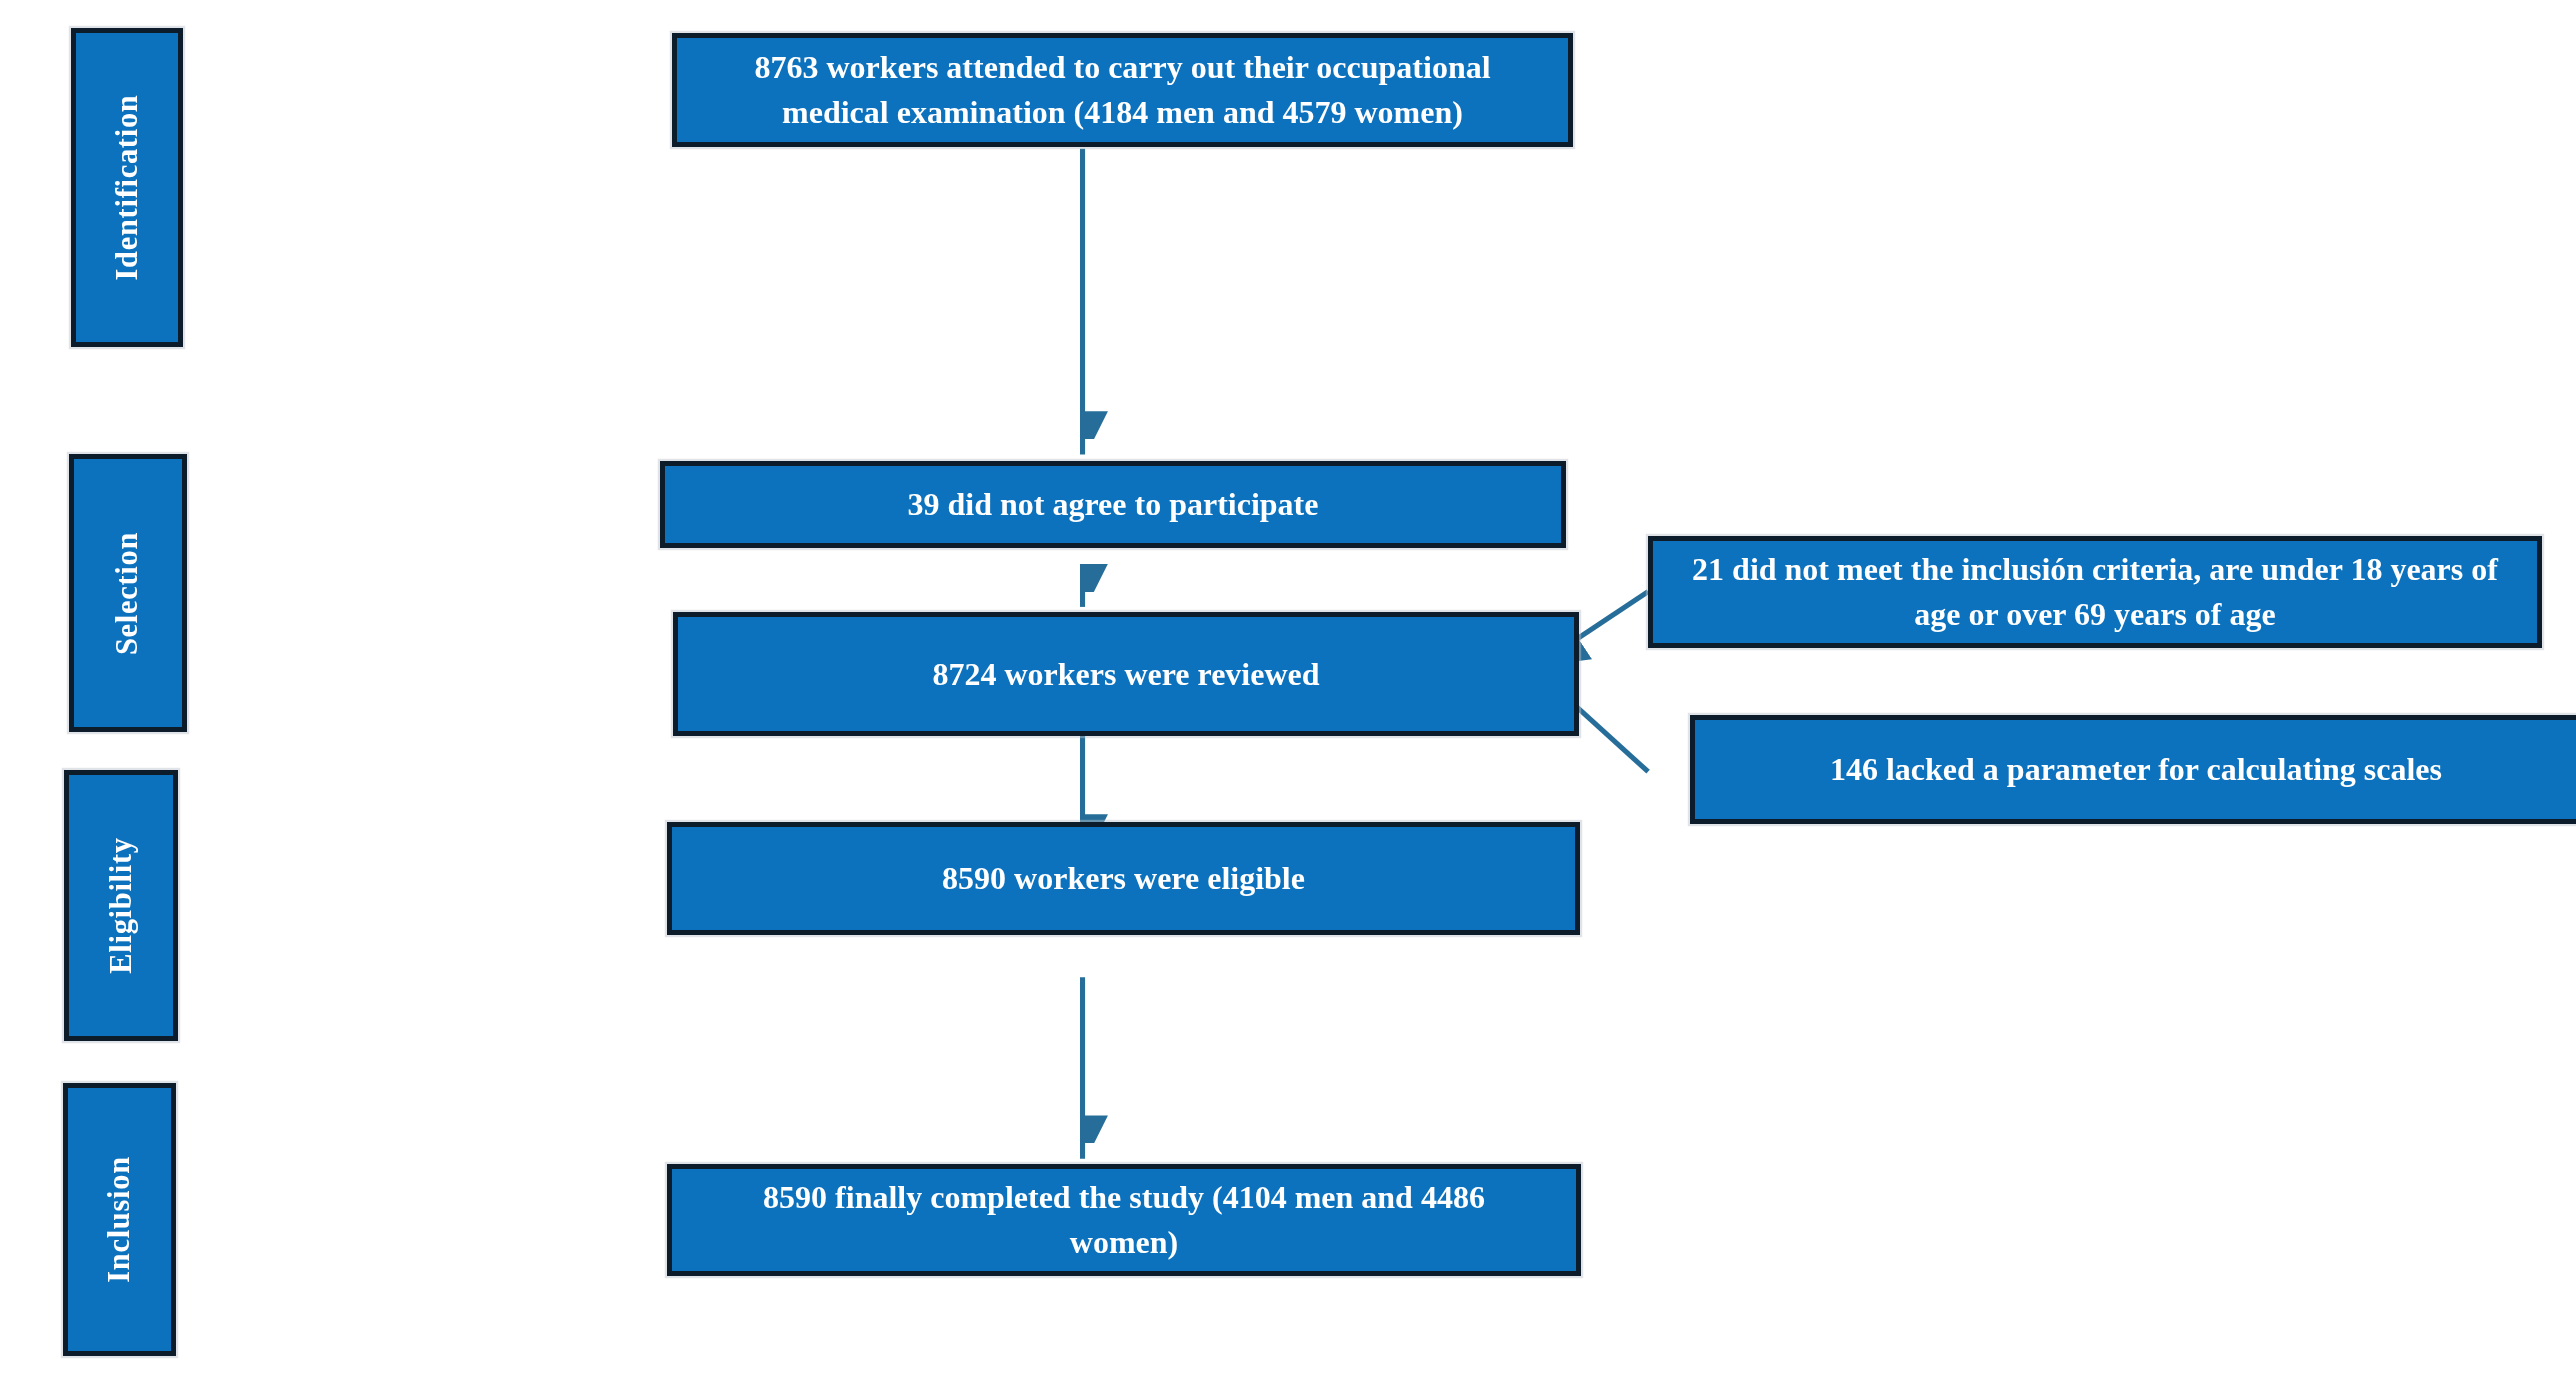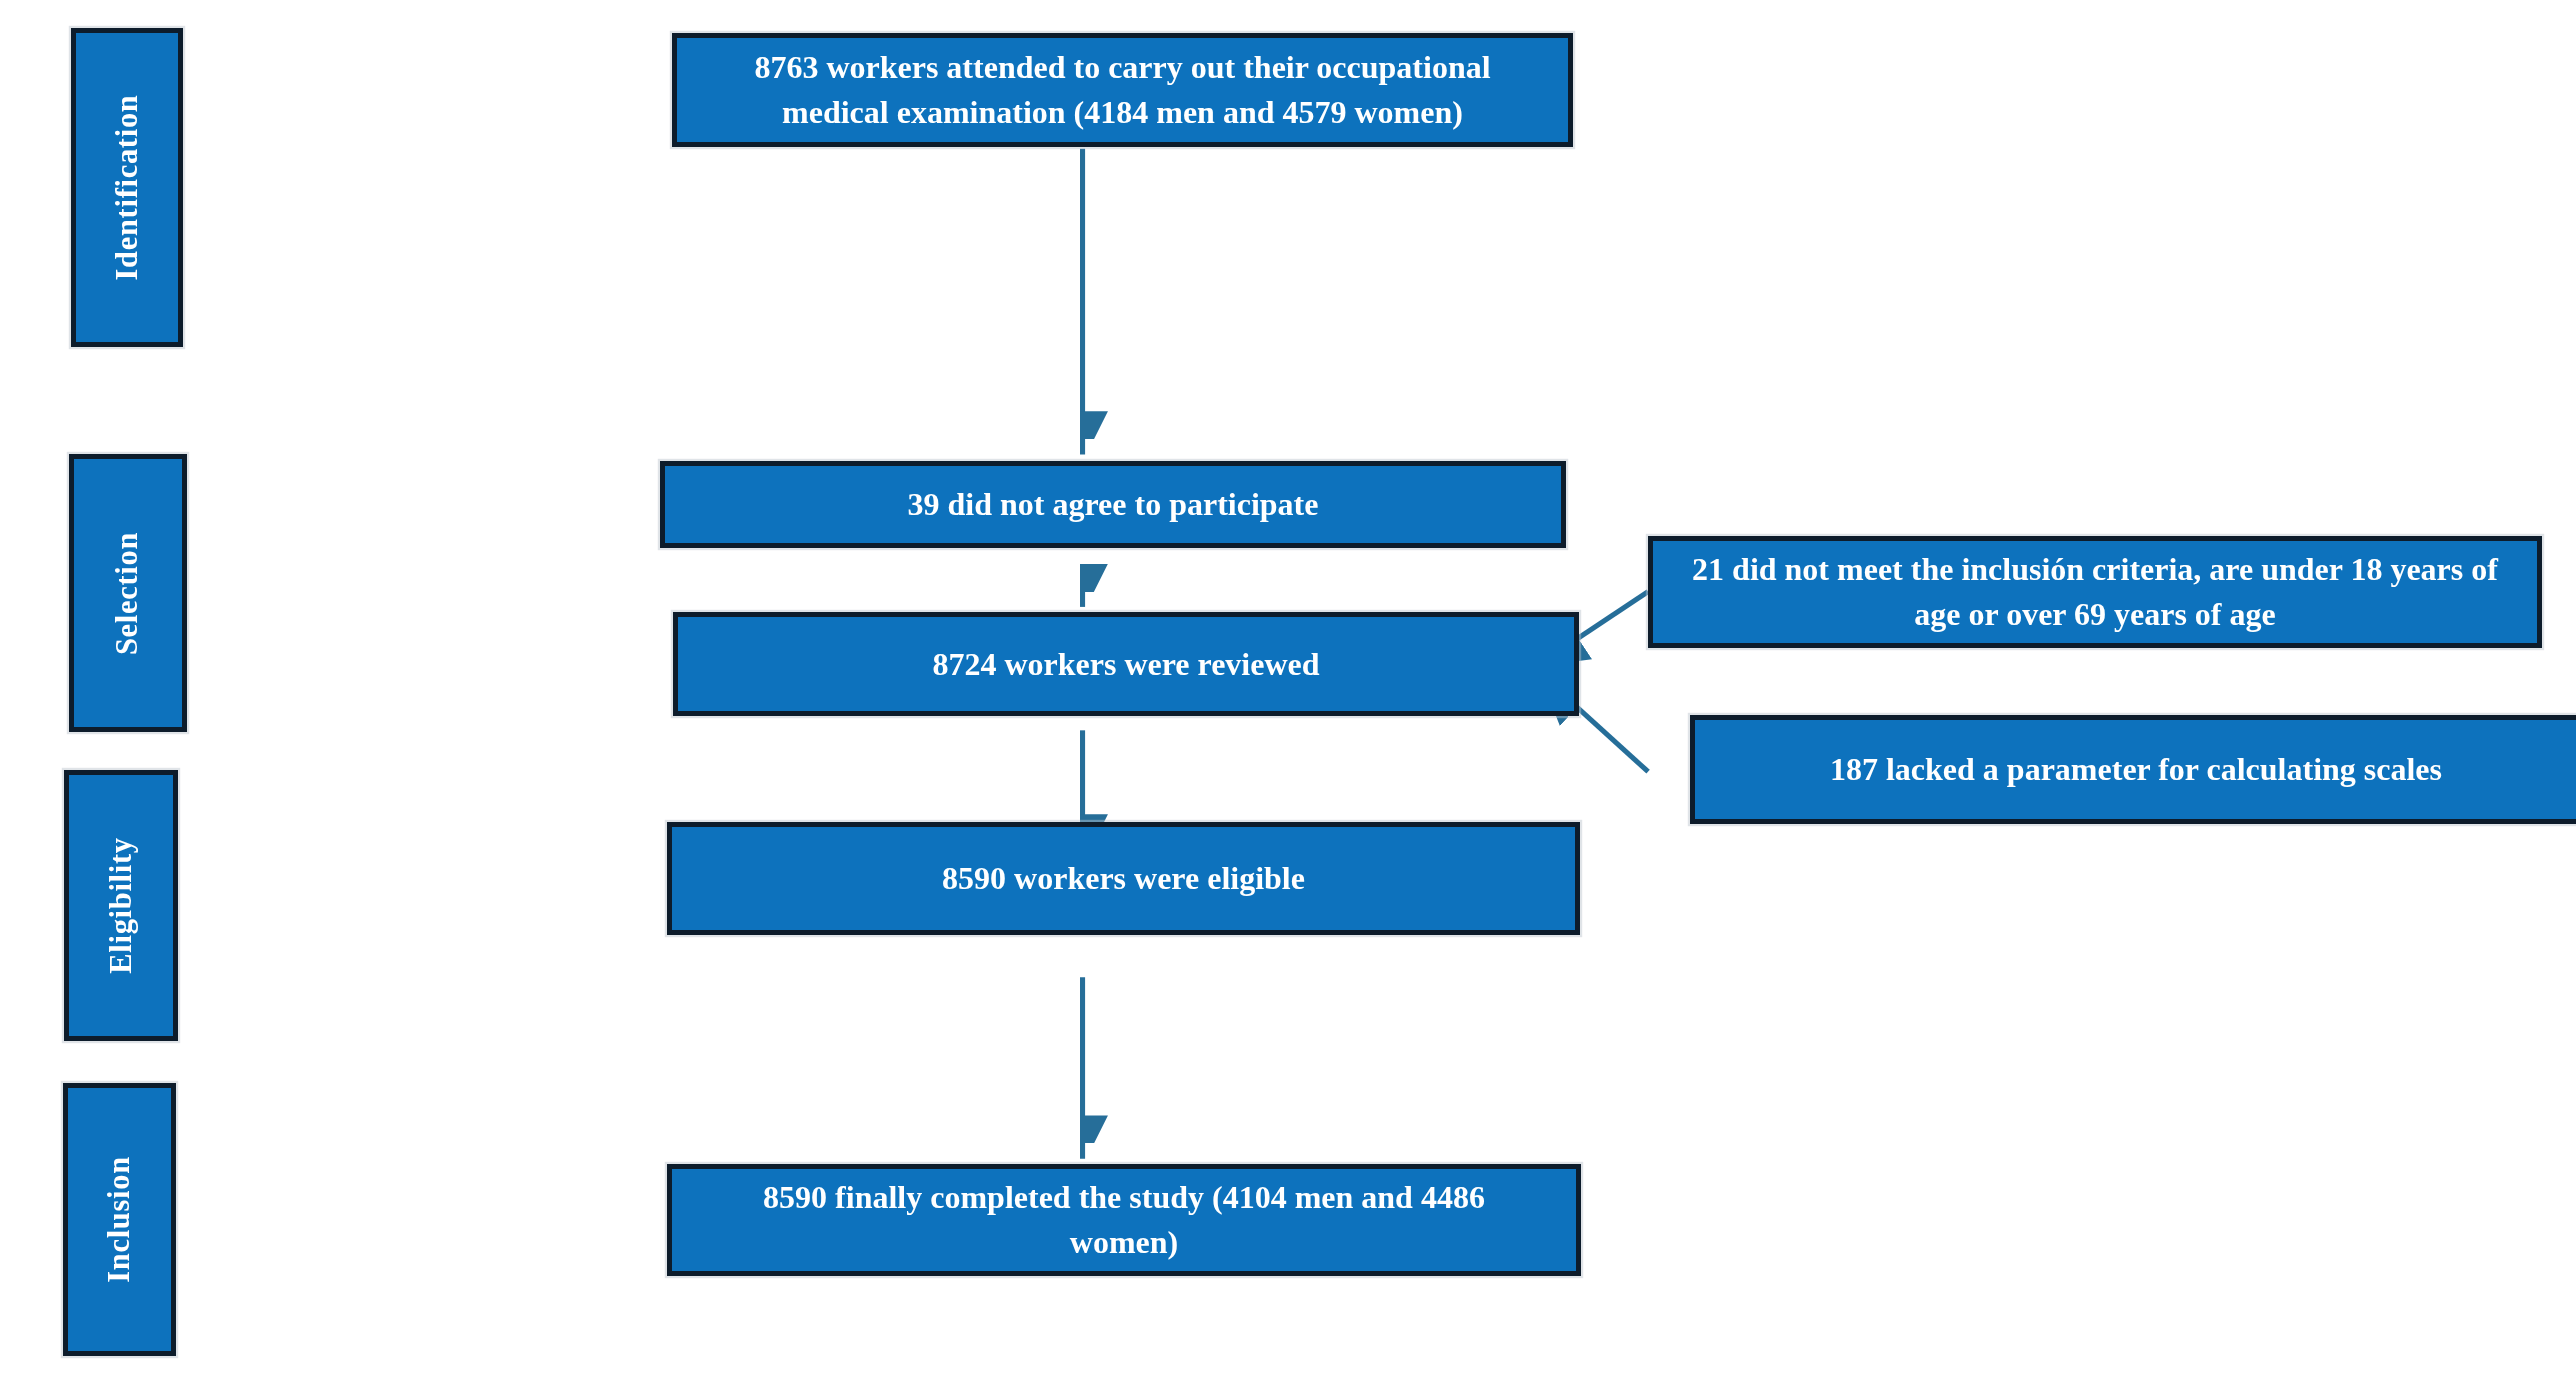--- a/index.html
+++ b/index.html
@@ -69,36 +69,36 @@
 
   <div class="box flow-box" style="left:632px;top:33px;width:901px;height:114px;">
     <div class="line">8763 workers attended to carry out their occupational</div>
     <div class="line">medical examination (4184 men and 4579 women)</div>
   </div>
 
   <div class="box flow-box" style="left:620px;top:461px;width:906px;height:87px;">
     <div class="line">39 did not agree to participate</div>
   </div>
 
-  <div class="box flow-box" style="left:633px;top:612px;width:906px;height:104px;">
+  <div class="box flow-box" style="left:633px;top:612px;width:906px;height:124px;">
     <div class="line">8724 workers were reviewed</div>
   </div>
 
   <div class="box flow-box" style="left:627px;top:822px;width:913px;height:113px;">
     <div class="line">8590 workers were eligible</div>
   </div>
 
   <div class="box flow-box" style="left:627px;top:1164px;width:914px;height:112px;">
     <div class="line">8590 finally completed the study (4104 men and 4486</div>
     <div class="line">women)</div>
   </div>
 
   <div class="box flow-box" style="left:1608px;top:536px;width:894px;height:112px;">
     <div class="line">21 did not meet the inclusión criteria, are under 18 years of</div>
     <div class="line">age or over 69 years of age</div>
   </div>
 
   <div class="box flow-box" style="left:1650px;top:715px;width:892px;height:109px;">
-    <div class="line">187 lacked a parameter for calculating scales</div>
+    <div class="line">146 lacked a parameter for calculating scales</div>
   </div>
 
 </div>
 
 
 </body></html>

